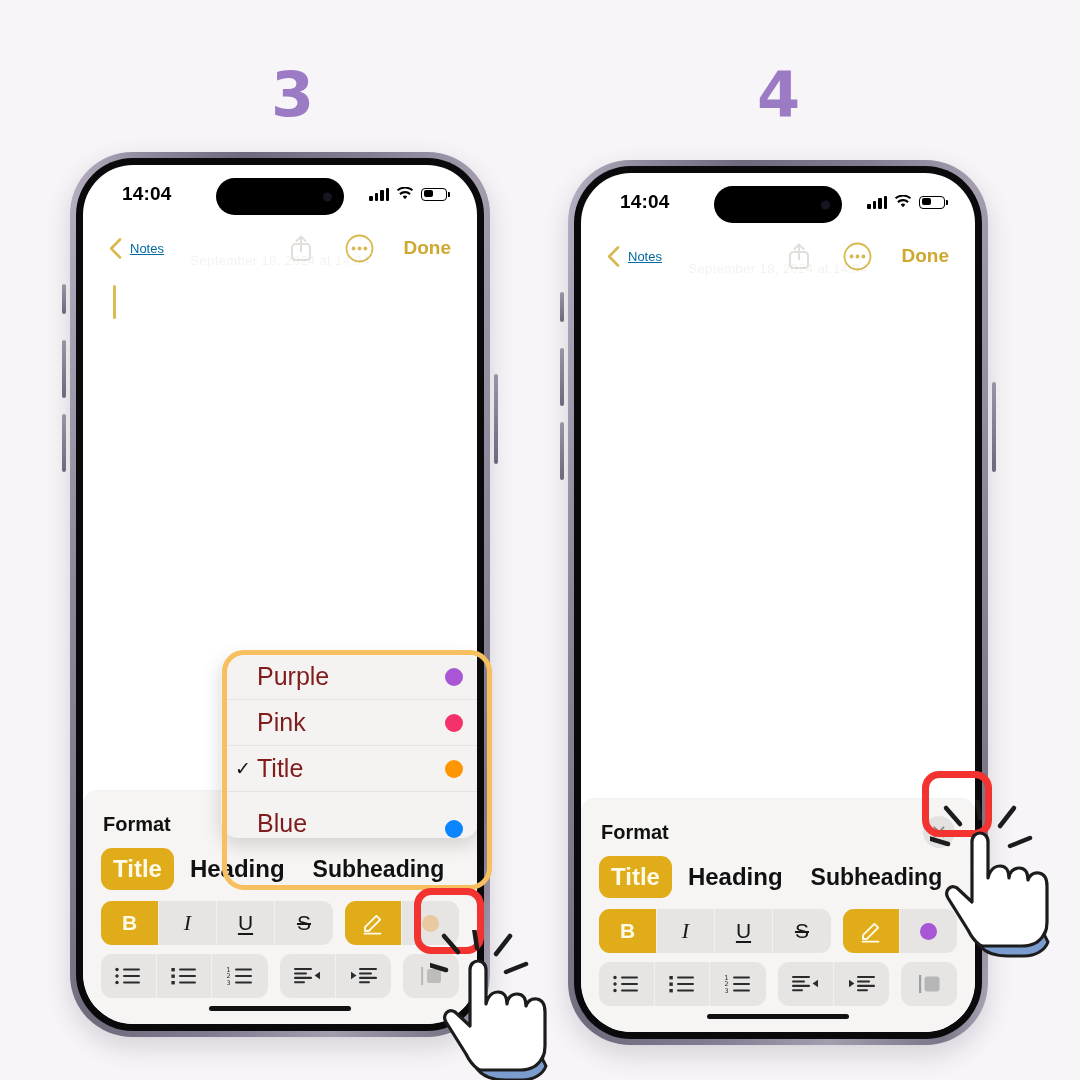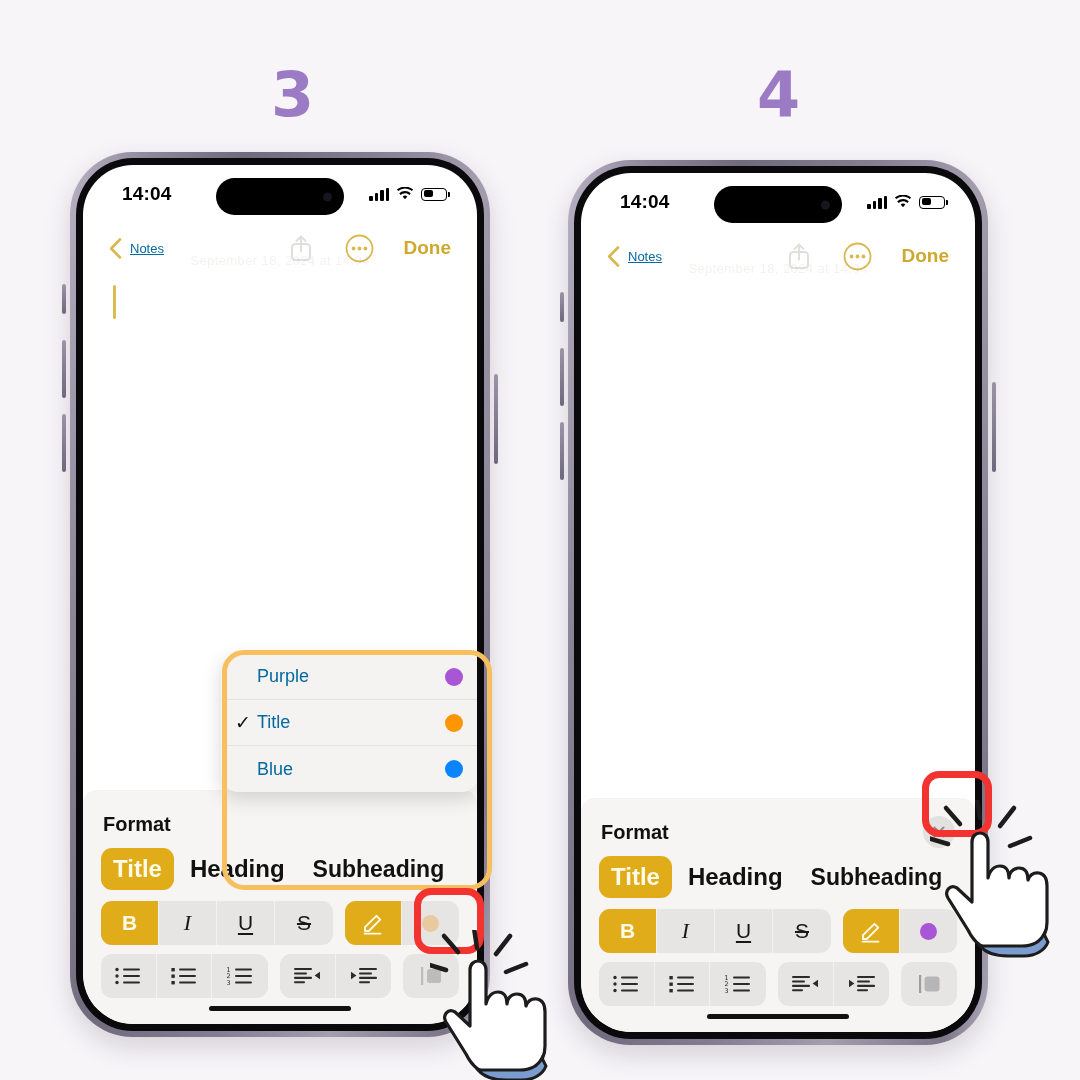--- a/index.html
+++ b/index.html
@@ -232,23 +232,23 @@
     box-shadow: 0 6px 20px rgba(0,0,0,.16);
   }
   .cm-item {
     position: relative;
     display: flex; align-items: center;
     height: 46px;
     padding: 0 16px 0 14px;
     border-bottom: 1px solid #e4e3e2;
     cursor: pointer;
   }
-  .cm-item:last-child { border-bottom: none; }
+  .cm-item:last-child { border-bottom: none; align-items: flex-end; }
   .cm-check { width: 22px; font-size: 19px; color: #111; line-height: 1; }
-  .cm-label { font-size: 18px; color: #0369a1; }
+  .cm-label { font-size: 25px; color: #7f1d1d; }
   .cm-dot { margin-left: auto; width: 18px; height: 18px; border-radius: 50%; }
 
   .menu-ring {
     position: absolute;
     border: 5px solid #f7bf5e;
     border-radius: 22px;
     pointer-events: none;
   }
 
   
@@ -427,20 +427,25 @@
             </div>
           </div>
           <div style="height:26px"></div>
         </div>
 
         <div class="color-menu">
           <div class="cm-item">
             <span class="cm-check"></span>
             <span class="cm-label">Purple</span>
             <span class="cm-dot" style="background:#a855d6"></span>
+          </div>
+          <div class="cm-item">
+            <span class="cm-check"></span>
+            <span class="cm-label">Pink</span>
+            <span class="cm-dot" style="background:#f5316a"></span>
           </div>
           <div class="cm-item">
             <span class="cm-check">✓</span>
             <span class="cm-label">Title</span>
             <span class="cm-dot" style="background:#ff9500"></span>
           </div>
           <div class="cm-item">
             <span class="cm-check"></span>
             <span class="cm-label">Blue</span>
             <span class="cm-dot" style="background:#0a84ff"></span>

